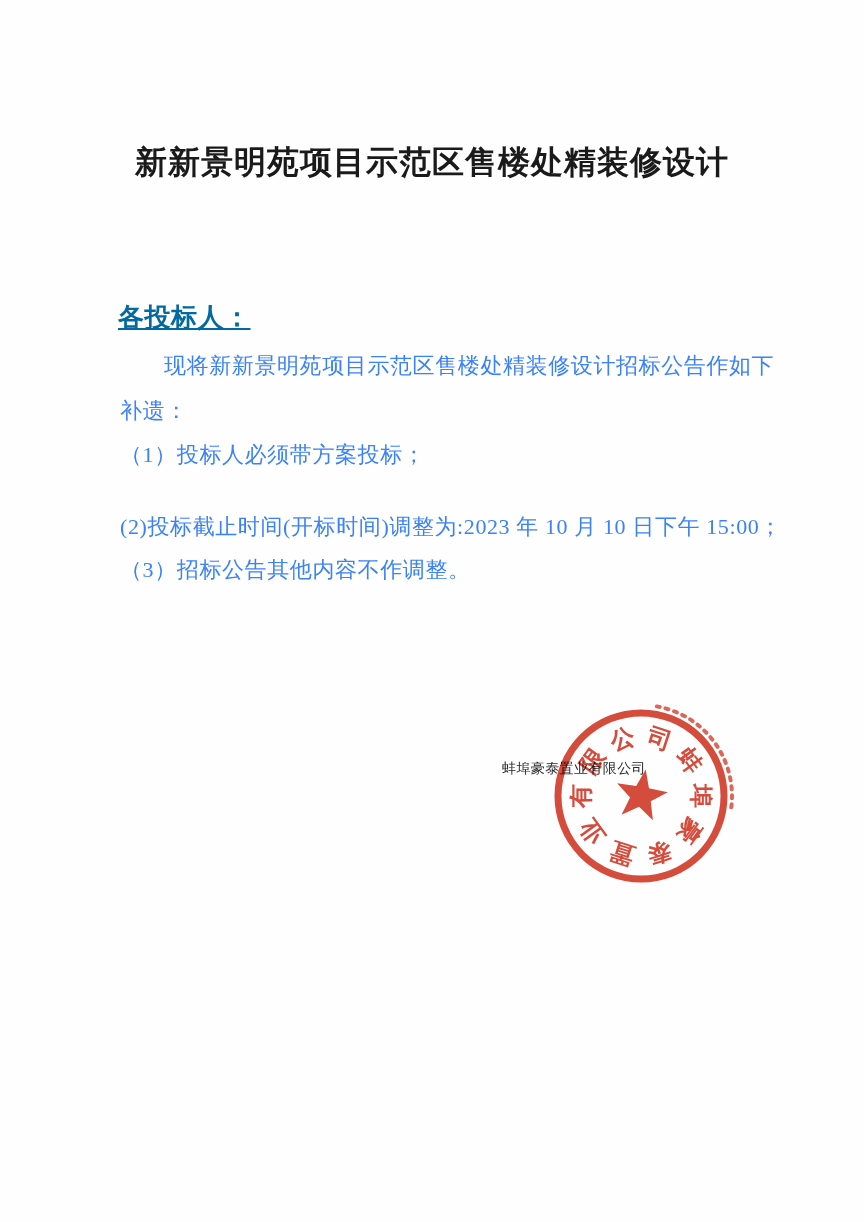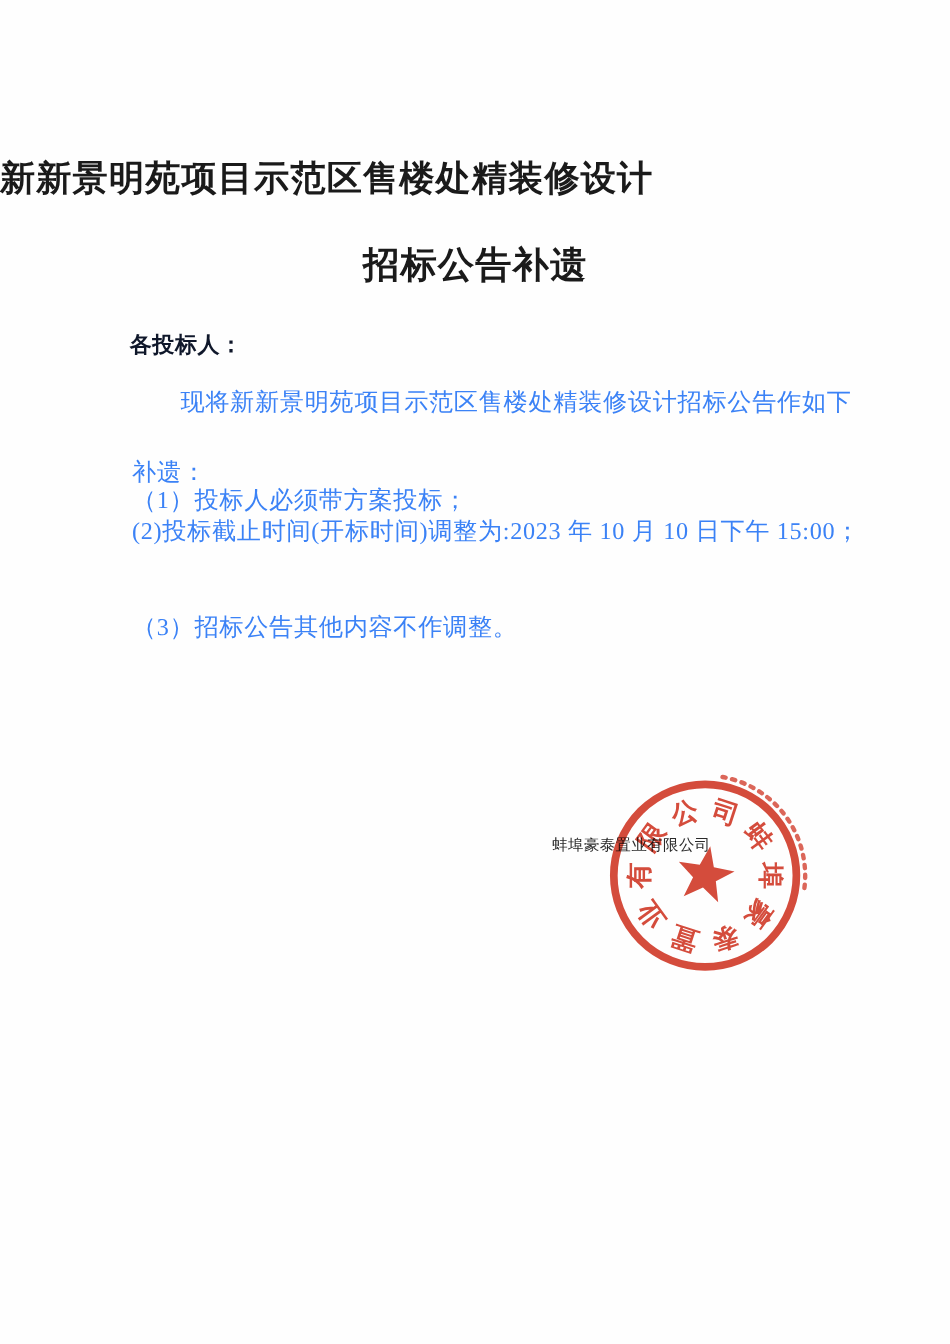--- a/index.html
+++ b/index.html
@@ -15,21 +15,21 @@
     background: #fefefe;
     overflow: hidden;
     font-family: "Liberation Serif", "DejaVu Serif", serif;
     color: #222;
   }
   .title-line1 {
     position: absolute;
     top: 141px;
     left: 0;
     width: 100%;
-    text-align: left;
+    text-align: center;
     font-size: 32px;
     font-weight: 700;
     letter-spacing: 1px;
     color: #1a1a1a;
   }
   .title-line2 {
     position: absolute;
     top: 219px;
     left: 0;
     width: 100%;
@@ -37,38 +37,39 @@
     font-size: 33px;
     font-weight: 700;
     letter-spacing: 1px;
     color: #1a1a1a;
   }
   .salutation {
     position: absolute;
     top: 300px;
     left: 118px;
     font-family: "Liberation Sans", "DejaVu Sans", sans-serif;
-    font-size: 20px;
+    font-size: 26px;
     font-weight: 700;
-    color: #0f172a;
+    color: #0369a1;
     letter-spacing: 0.5px;
+    text-decoration: underline;
   }
   .body-line {
     position: absolute;
     left: 120px;
     font-size: 22px;
     letter-spacing: 0.6px;
     color: #3b82f6;
     white-space: nowrap;
   }
   .body-line.indent { text-indent: 2em; }
   .bl-1 { top: 351px; }
-  .bl-2 { top: 414px; text-align: center; }
+  .bl-2 { top: 396px; text-align: center; }
   .item-1 { top: 440px; }
-  .item-2 { top: 468px; }
+  .item-2 { top: 512px; }
   .item-3 { top: 531px; margin-top: 24px; }
   .sig-company {
     position: absolute;
     top: 760px;
     left: 502px;
     font-size: 14px;
     letter-spacing: 0.4px;
     color: #2a2a2a;
     white-space: nowrap;
   }
@@ -114,21 +115,20 @@
     text-anchor: middle;
   }
 </style>
 </head>
 <body>
 
 <div class="page">
 
   <div class="title-line1">新新景明苑项目示范区售楼处精装修设计</div>
 
-  <div class="title-line2">招标公告补遗</div>
 
   <div class="salutation">各投标人：</div>
 
   <div class="body-line indent bl-1">现将新新景明苑项目示范区售楼处精装修设计招标公告作如下</div>
 
   <div class="body-line bl-2">补遗：</div>
 
   <div class="body-line item-1">（1）投标人必须带方案投标；</div>
 
   <div class="body-line item-2">(2)投标截止时间(开标时间)调整为:2023 年 10 月 10 日下午 15:00；</div>

